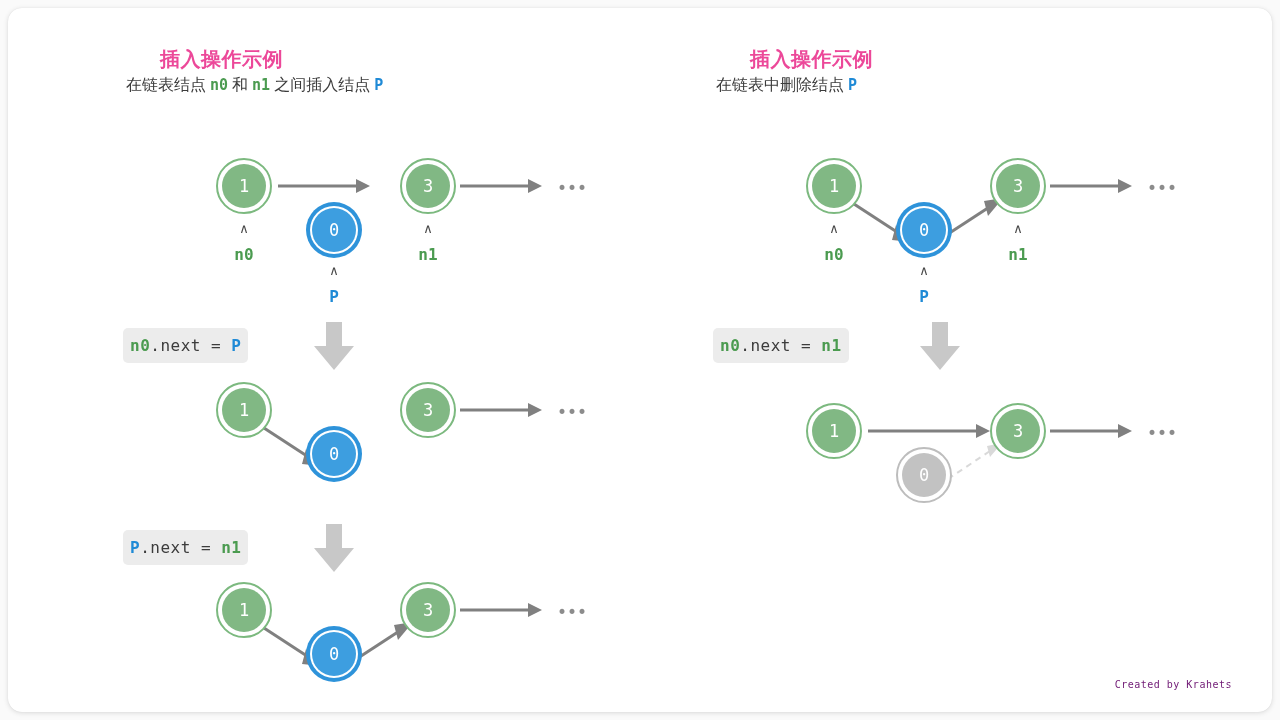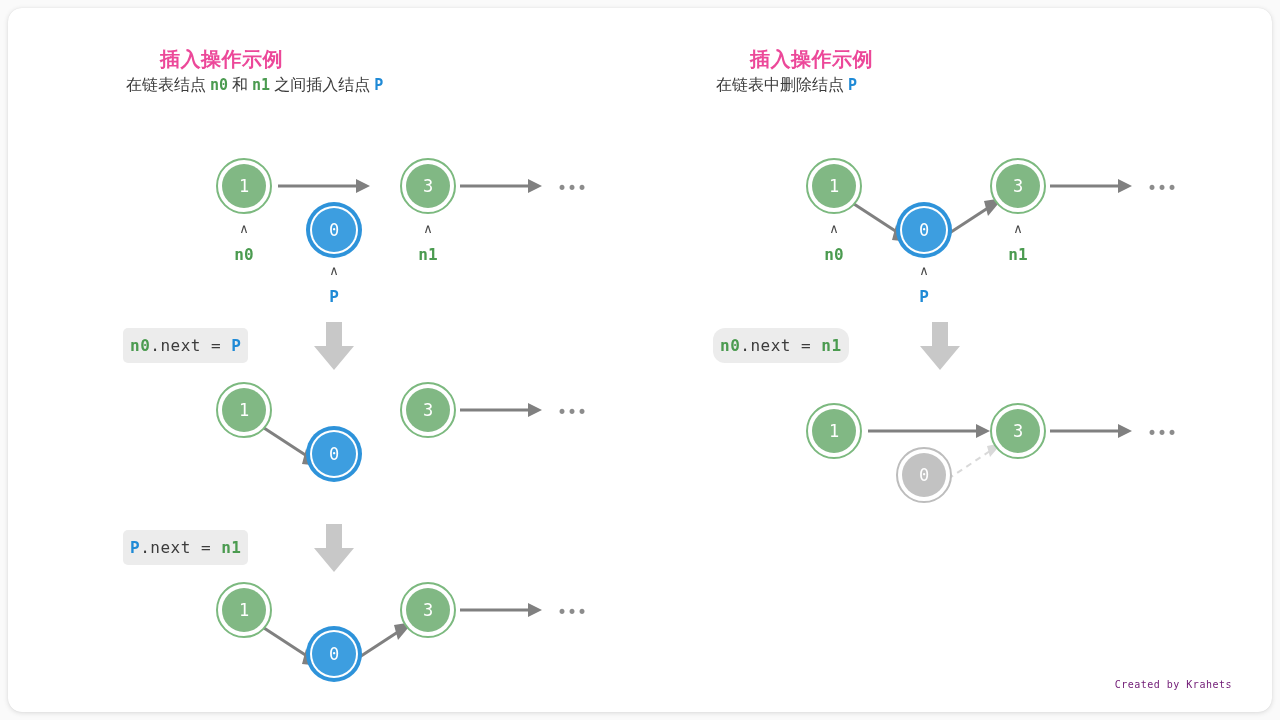--- a/index.html
+++ b/index.html
@@ -277,21 +277,21 @@
 
       <g>
         <circle cx="240" cy="40" r="27" fill="#ffffff" stroke="#7cb97f" stroke-width="2"></circle>
         <circle cx="240" cy="40" r="22" fill="#81b884"></circle>
         <text class="node-val" x="240" y="40">3</text>
       </g>
       <text class="caret" x="240" y="82">∧</text>
       <text class="ptr-label" x="240" y="108" fill="#4b9b50">n1</text>
     </svg>
 
-    <div class="code-chip" style="left:705px; top:320px;border-radius:12px;">
+    <div class="code-chip" style="left:705px; top:320px;">
       <b class="g">n0</b><span>.next = </span><b class="g">n1</b>
     </div>
     <svg class="down-arrow" style="left:908px; top:314px;" width="48" height="52" viewBox="0 0 48 52">
       <polygon points="16,0 32,0 32,24 44,24 24,48 4,24 16,24" fill="#c8c8c8"></polygon>
     </svg>
 
     <svg class="scene" style="left:770px; top:383px;" width="420" height="125" viewBox="0 0 420 125">
 
       <g>
         <line x1="170" y1="88" x2="218" y2="56" stroke="#d9d9d9" stroke-width="2" stroke-dasharray="6 5"></line>

